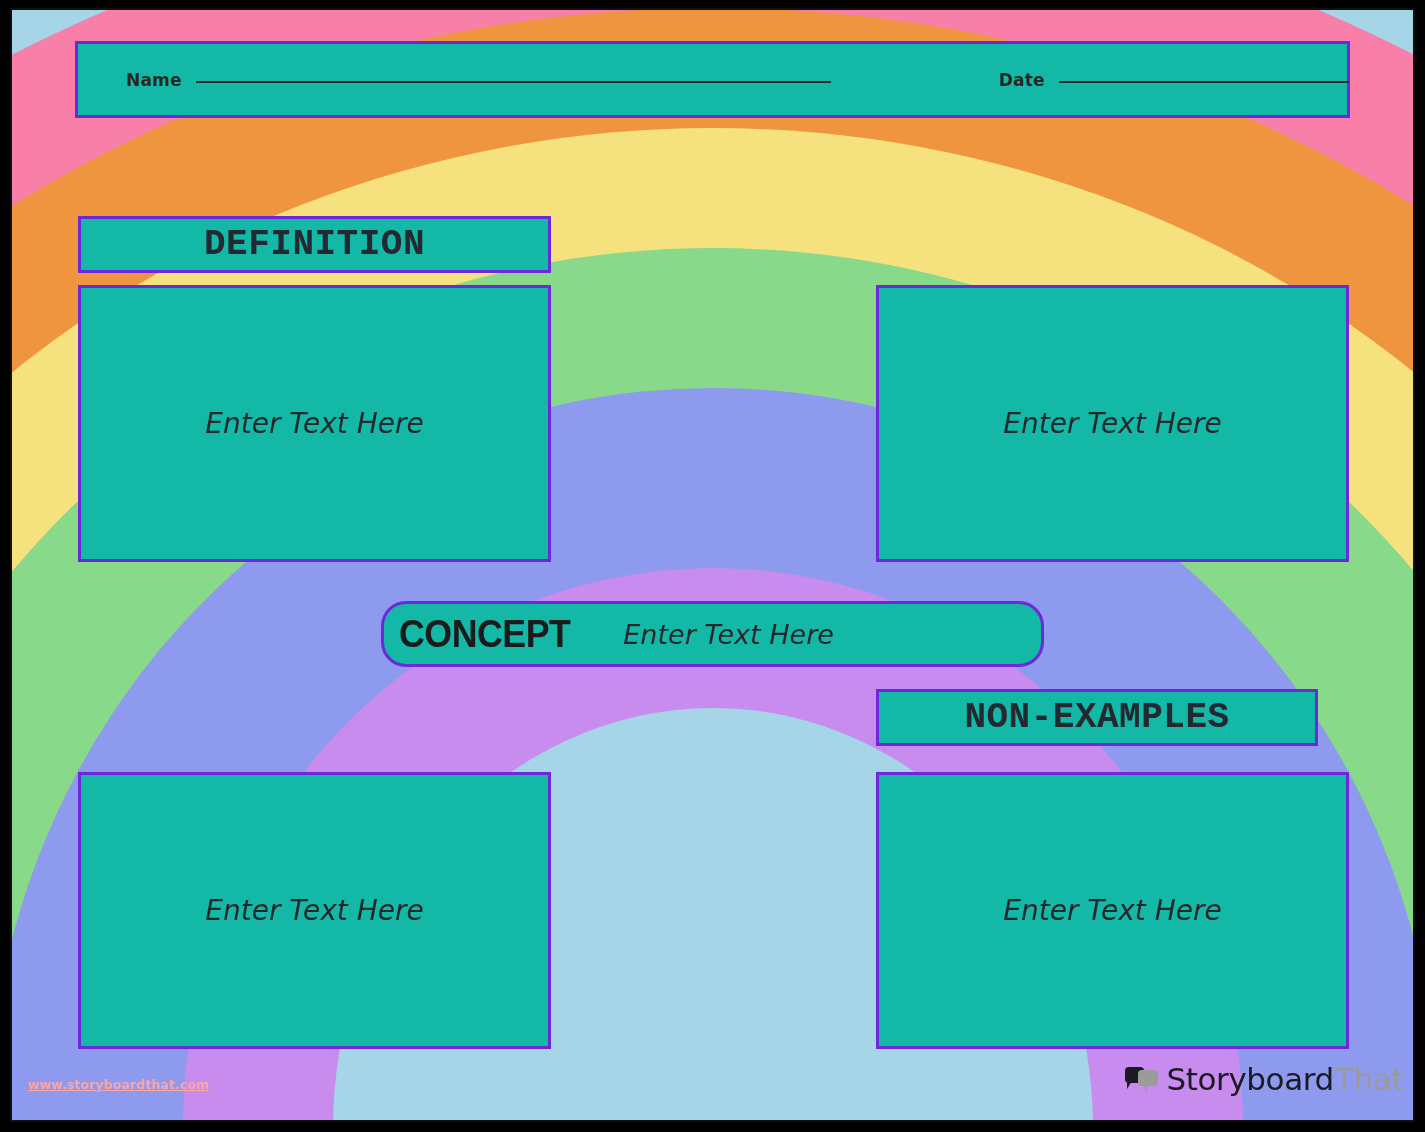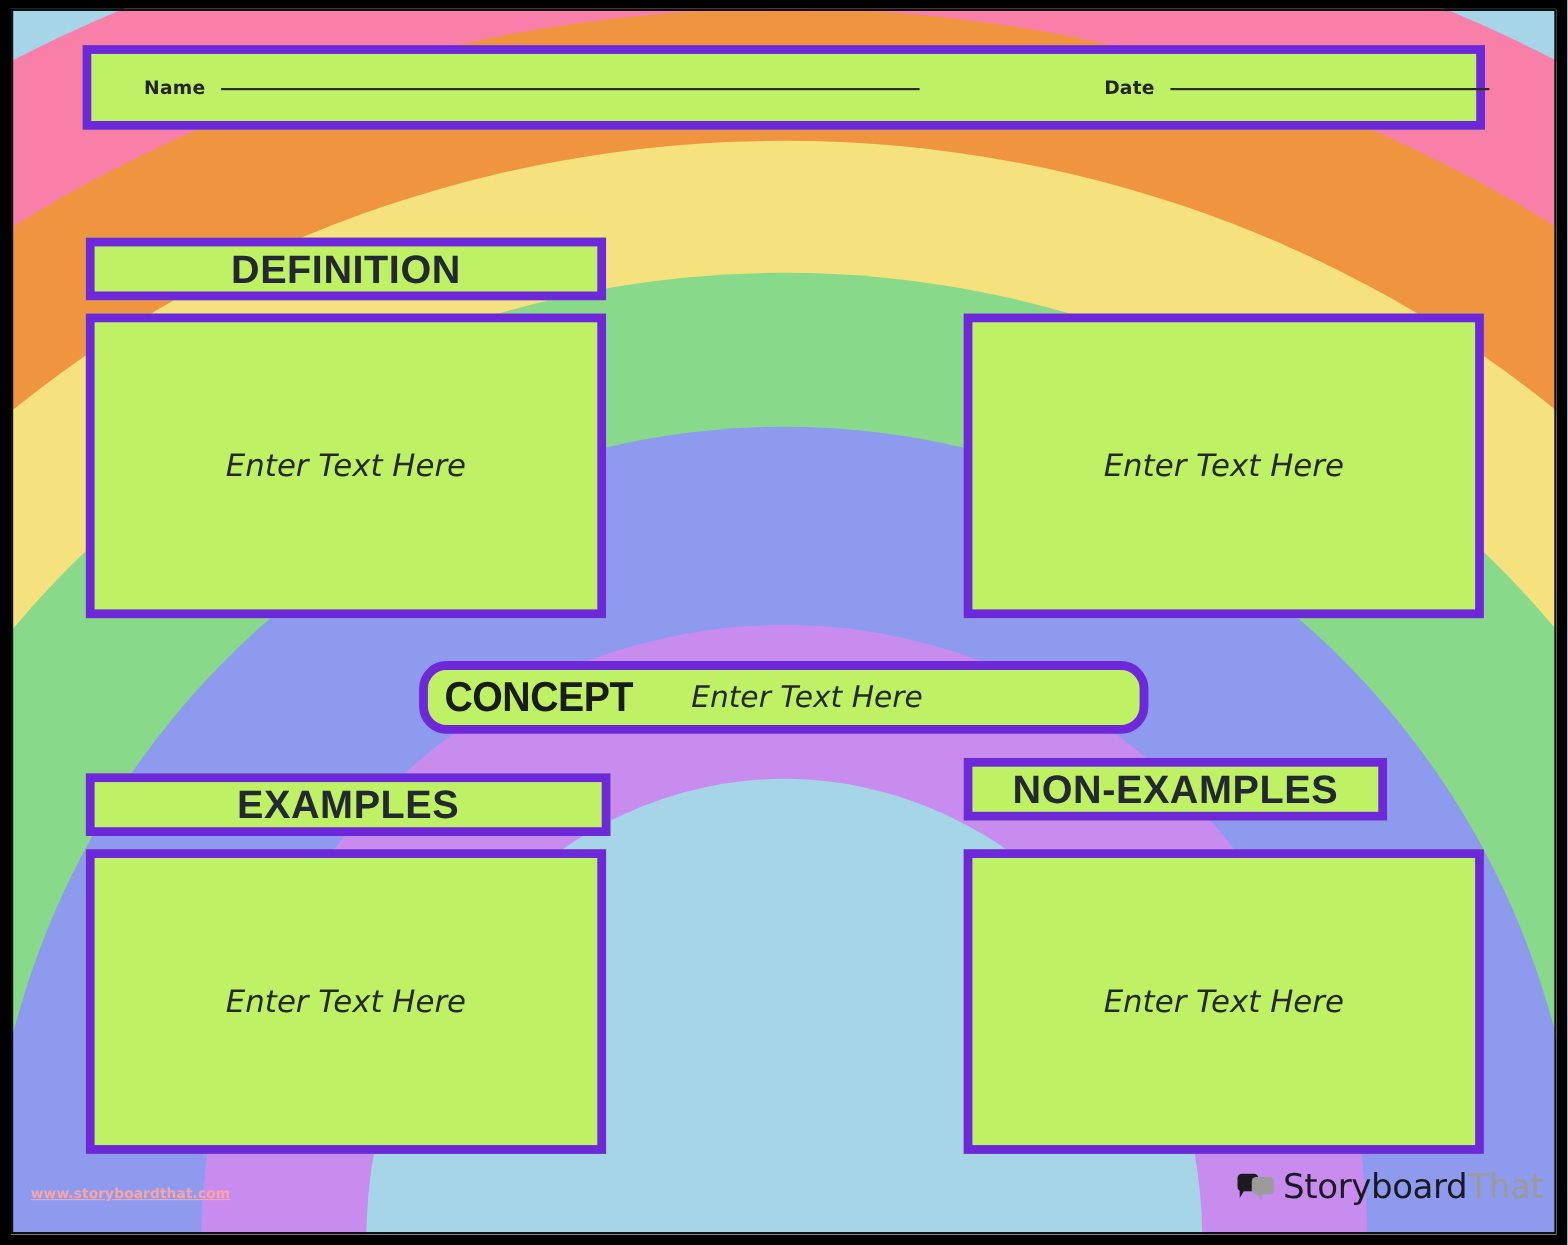--- a/index.html
+++ b/index.html
@@ -38,22 +38,22 @@
     position: absolute;
     inset: 8px 10px 10px 10px;
     border: 2px solid #101010;
     pointer-events: none;
     z-index: 40;
   }
 
   
   .card {
     position: absolute;
-    background: #bef264;
-    border: 8px solid #6d28d9;
+    background: #14b8a6;
+    border: 3px solid #6d28d9;
     z-index: 20;
   }
 
   
   .namebar {
     left: 75px; top: 41px;
     width: 1275px; height: 77px;
     display: flex;
     align-items: center;
   }
@@ -99,30 +99,30 @@
   }
 
   
   .hdr {
     height: 57px;
     display: flex;
     align-items: center;
     justify-content: center;
   }
   .hdr-text {
-    font-family: Liberation Sans, sans-serif;
+    font-family: Liberation Mono, monospace;
     font-weight: bold;
     font-size: 36px;
     letter-spacing: .5px;
     color: #242830;
   }
   .hdr-def   { left: 78px;  top: 216px; width: 473px; }
   .hdr-char  { left: 876px; top: 216px; width: 473px; }
   .hdr-ex    { left: 78px;  top: 703px; width: 477px; }
-  .hdr-nonex { left: 876px; top: 689px; width: 385px; }
+  .hdr-nonex { left: 876px; top: 689px; width: 442px; }
 
   
   .box {
     display: flex;
     align-items: center;
     justify-content: center;
   }
   .box-def   { left: 78px;  top: 285px; width: 473px; height: 277px; }
   .box-char  { left: 876px; top: 285px; width: 473px; height: 277px; }
   .box-ex    { left: 78px;  top: 772px; width: 473px; height: 277px; }
@@ -261,23 +261,20 @@
 
   <div class="card box box-char">
     <span class="placeholder">Enter Text Here</span>
   </div>
 
   <div class="card concept">
     <span class="concept-label">CONCEPT</span>
     <span class="concept-placeholder">Enter Text Here</span>
   </div>
 
-  <div class="card hdr hdr-ex">
-    <span class="hdr-text">EXAMPLES</span>
-  </div>
   <div class="card box box-ex">
     <span class="placeholder">Enter Text Here</span>
   </div>
 
   <div class="card hdr hdr-nonex">
     <span class="hdr-text">NON-EXAMPLES</span>
   </div>
   <div class="card box box-nonex">
     <span class="placeholder">Enter Text Here</span>
   </div>

